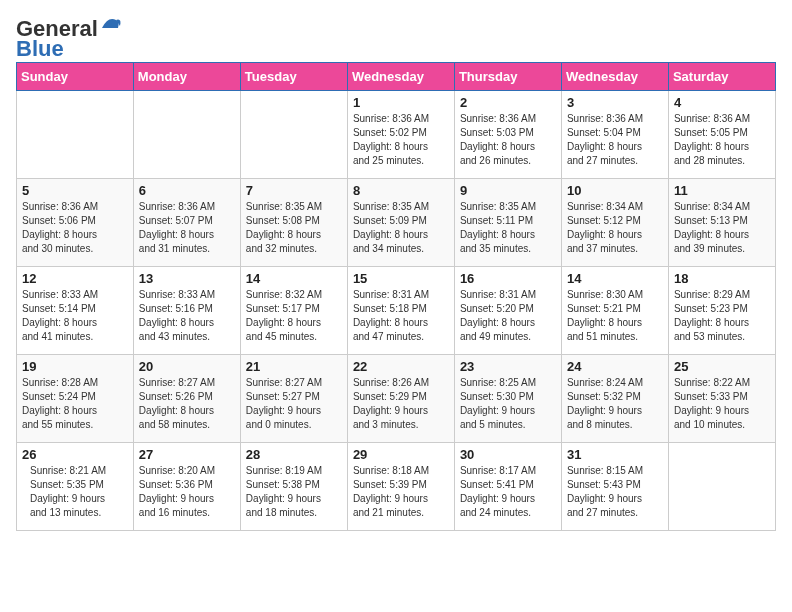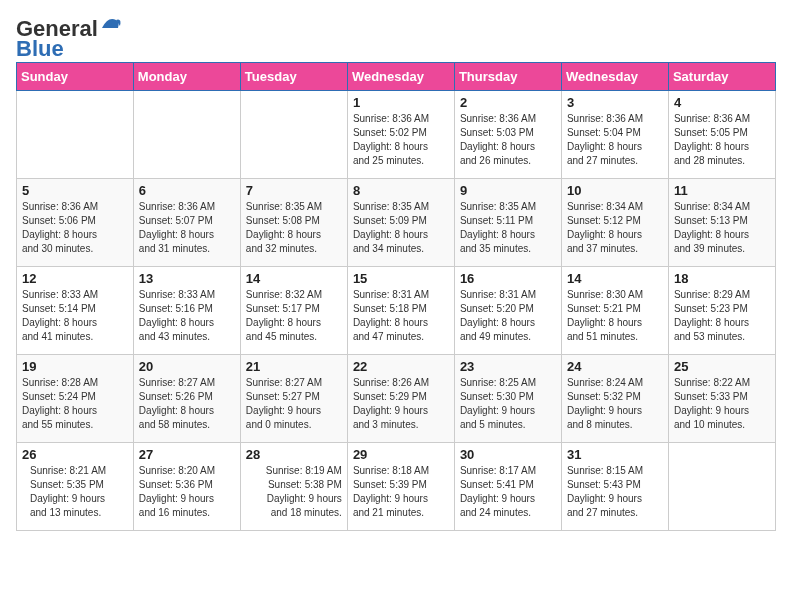--- a/index.html
+++ b/index.html
@@ -306,21 +306,21 @@
         </td>
         <td>
           <span class="day-num">27</span>
           <div class="day-info" style="white-space: pre-line;">Sunrise: 8:20 AM
 Sunset: 5:36 PM
 Daylight: 9 hours
 and 16 minutes.</div>
         </td>
         <td>
           <span class="day-num">28</span>
-          <div class="day-info" style="white-space: pre-line; text-align: right;">Sunrise: 8:19 AM
+          <div class="day-info" style="white-space: pre-line;">Sunrise: 8:19 AM
 Sunset: 5:38 PM
 Daylight: 9 hours
 and 18 minutes.</div>
         </td>
         <td>
           <span class="day-num">29</span>
           <div class="day-info" style="white-space: pre-line;">Sunrise: 8:18 AM
 Sunset: 5:39 PM
 Daylight: 9 hours
 and 21 minutes.</div>

